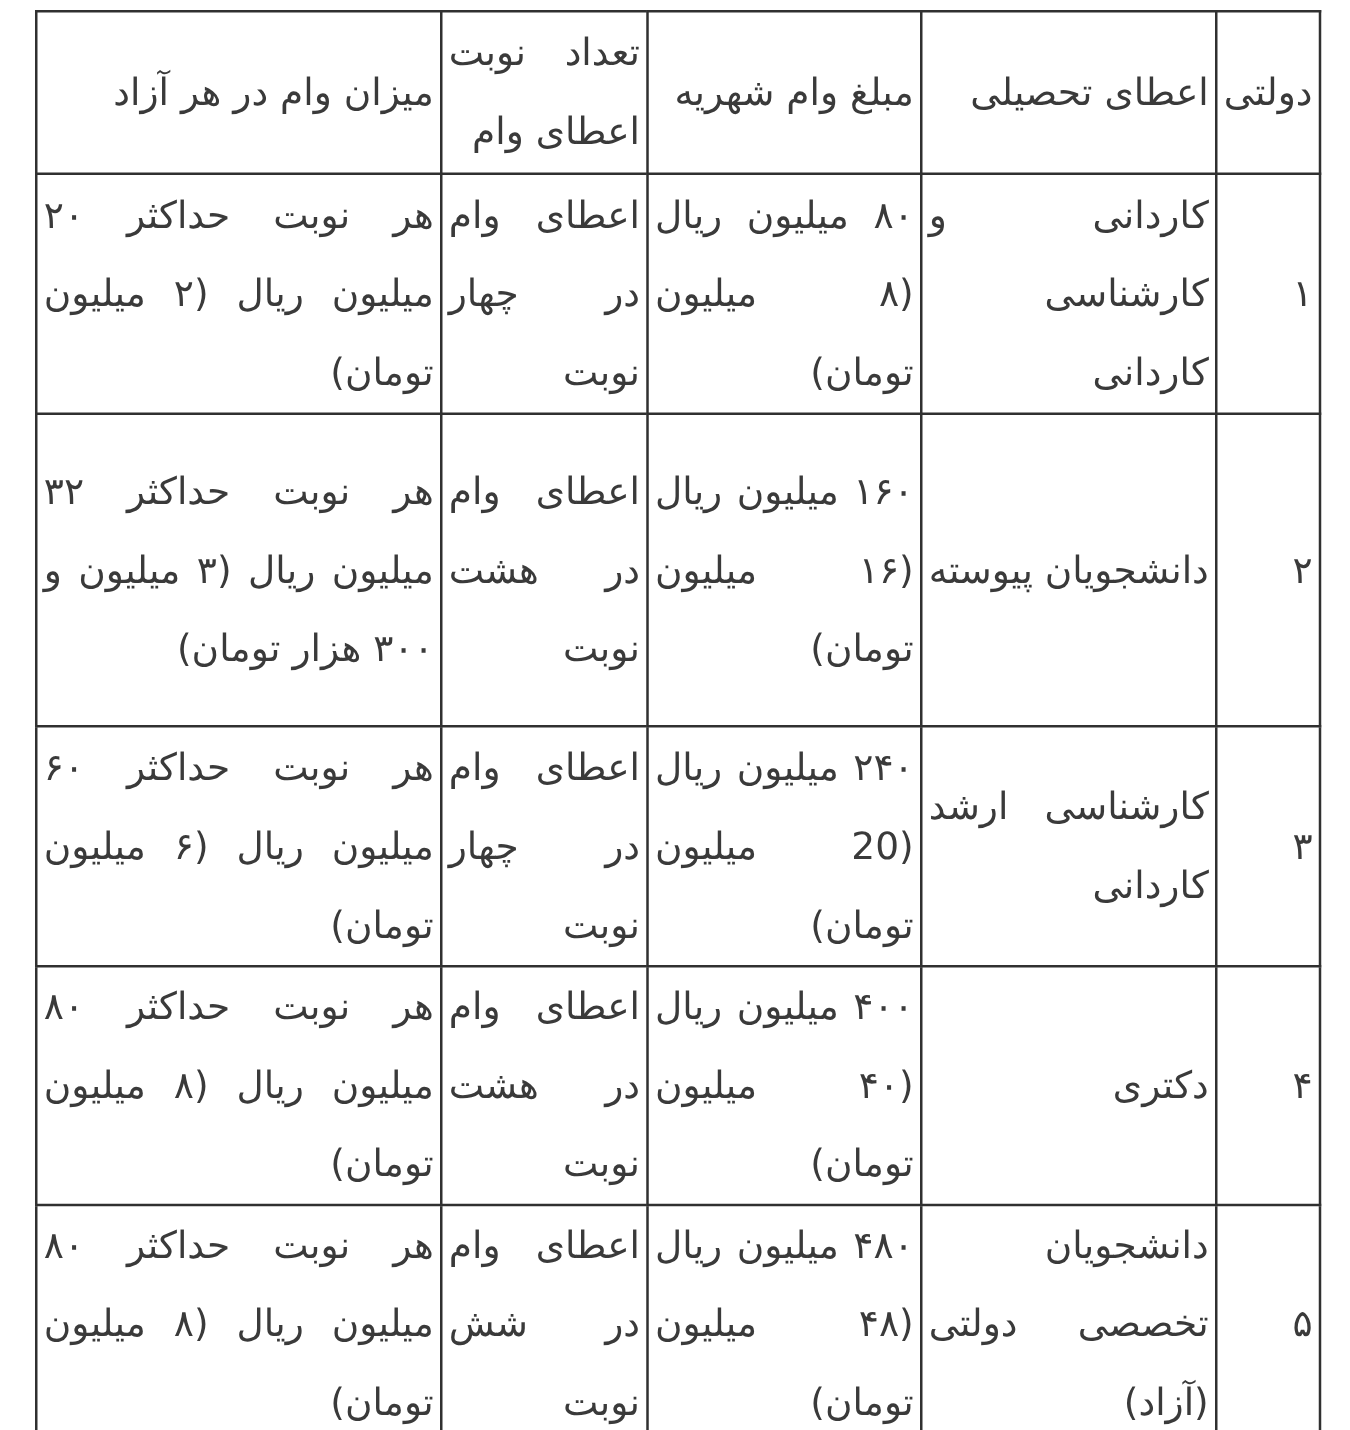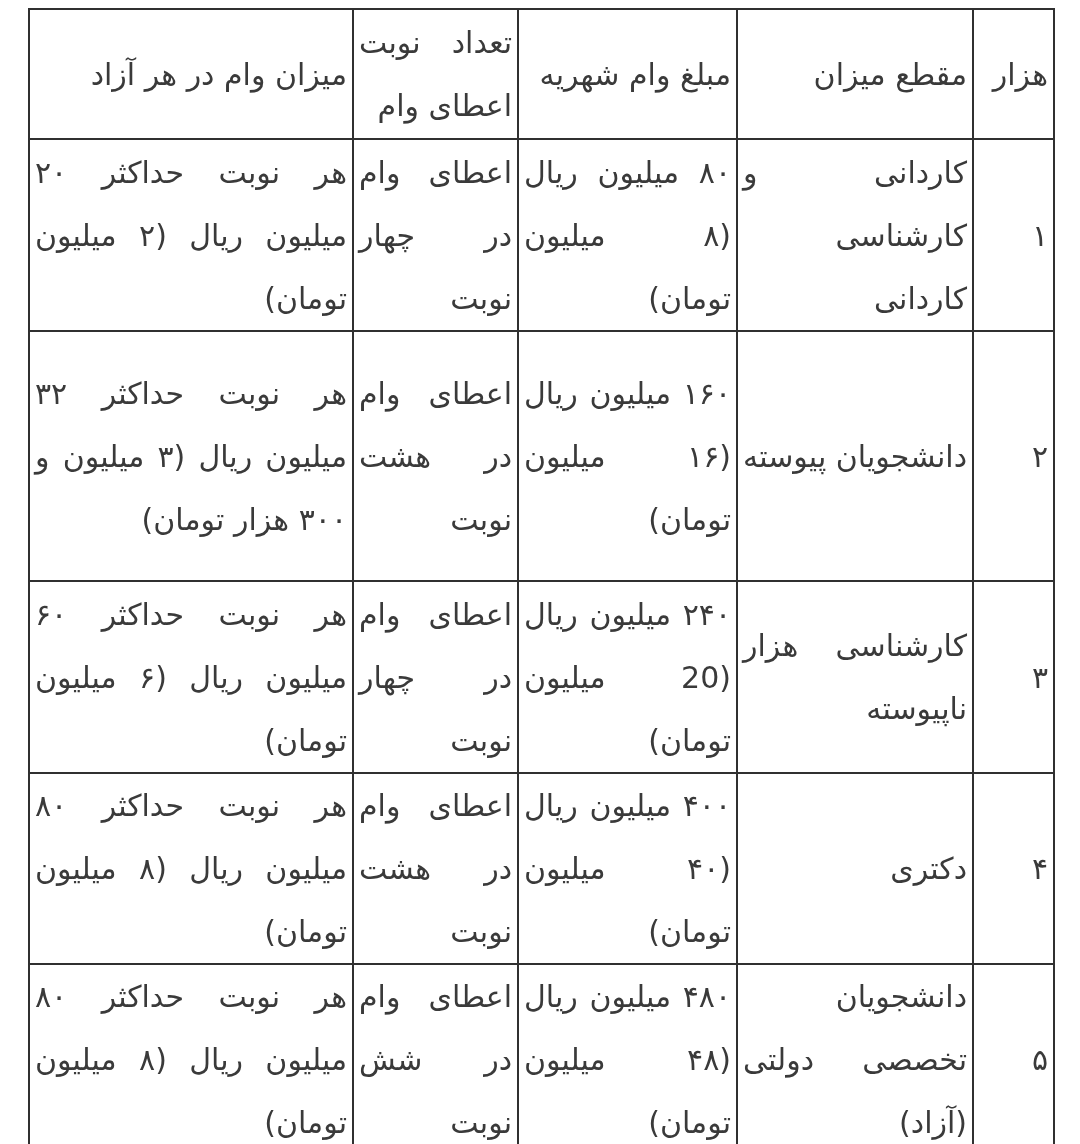--- a/index.html
+++ b/index.html
@@ -48,22 +48,22 @@
 <table class="loan-table">
   <colgroup>
     <col class="w-radif">
     <col class="w-maghta">
     <col class="w-mablagh">
     <col class="w-tedad">
     <col class="w-mizan">
   </colgroup>
   <tbody>
     <tr style="height:130px;">
-      <td class="center-cell">هزار</td>
-      <td class="last-right">مقطع میزان</td>
+      <td class="center-cell">دولتی</td>
+      <td class="last-right">اعطای تحصیلی</td>
       <td class="last-right">مبلغ وام شهریه</td>
       <td class="last-right">تعداد نوبت اعطای وام</td>
       <td class="center-cell">میزان وام در هر آزاد</td>
     </tr>
 
     <tr style="height:192px;">
       <td class="center-cell">۱</td>
       <td class="last-right">کاردانی و کارشناسی کاردانی</td>
       <td class="last-center">۸۰ میلیون ریال (۸ میلیون تومان)</td>
       <td class="last-center">اعطای وام در چهار نوبت</td>
@@ -73,21 +73,21 @@
     <tr style="height:250px;">
       <td class="center-cell">۲</td>
       <td class="last-right">دانشجویان پیوسته</td>
       <td class="last-center">۱۶۰ میلیون ریال (۱۶ میلیون تومان)</td>
       <td class="last-center">اعطای وام در هشت نوبت</td>
       <td class="last-center">هر نوبت حداکثر ۳۲ میلیون ریال (۳ میلیون و ۳۰۰ هزار تومان)</td>
     </tr>
 
     <tr style="height:192px;">
       <td class="center-cell">۳</td>
-      <td class="last-right">کارشناسی هزار ناپیوسته</td>
+      <td class="last-right">کارشناسی ارشد کاردانی</td>
       <td class="last-center">۲۴۰ میلیون ریال (20 میلیون تومان)</td>
       <td class="last-center">اعطای وام در چهار نوبت</td>
       <td class="last-center">هر نوبت حداکثر ۶۰ میلیون ریال (۶ میلیون تومان)</td>
     </tr>
 
     <tr style="height:186px;">
       <td class="center-cell">۴</td>
       <td class="last-right">دکتری</td>
       <td class="last-center">۴۰۰ میلیون ریال (۴۰ میلیون تومان)</td>
       <td class="last-center">اعطای وام در هشت نوبت</td>

